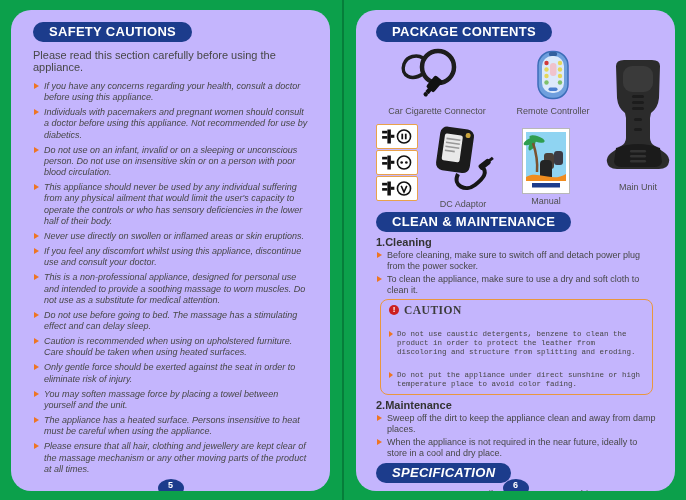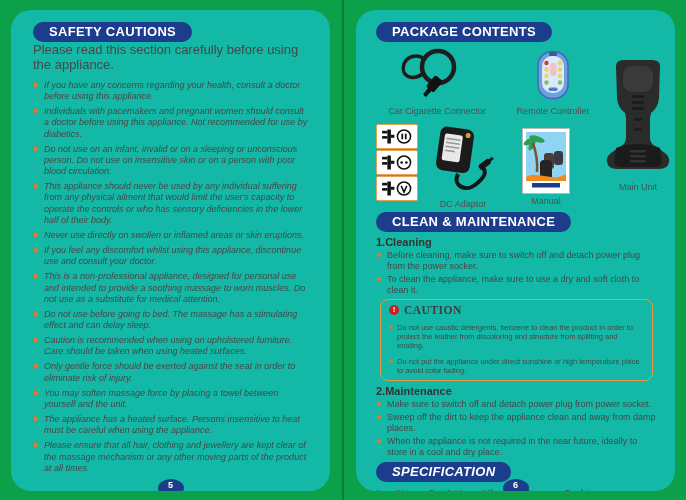--- a/index.html
+++ b/index.html
@@ -8,34 +8,34 @@
     font-family:"Liberation Sans", sans-serif;
     background:#0ca04b;
     position:relative;
     overflow:hidden;
   }
   .spread { position:absolute; inset:0; background:#0ca04b; }
   .spine { position:absolute; left:342px; top:0; width:2px; height:500px; background:#067e3a; }
 
   .page {
     position:absolute; top:10px; width:319px; height:481px;
-    background:#14b8a6; border-radius:20px; overflow:hidden;
+    background:#c4b5fd; border-radius:20px; overflow:hidden;
     box-sizing:border-box;
   }
   .page.left  { left:11px;  padding:12px 20px 0 22px; }
   .page.right { left:356px; padding:12px 18px 8px 20px; }
 
   .pill {
     display:inline-block;
     background:#1c3c8c; color:#fff;
     font-weight:bold; font-size:13px; letter-spacing:.3px;
     padding:3px 16px 4px 16px; border-radius:14px;
     line-height:1;
   }
-  .intro { font-size:13px; color:#474747; }
+  .intro { font-size:11px; color:#474747; margin-top:7px; }
 
   .bullets { margin-top:8px;font-style:italic; }
   .bullet { display:flex; margin-bottom:4px; font-size:9px; line-height:1.24; color:#474747; }
   .bullet .tri {
     flex:0 0 auto; width:0; height:0; margin:2px 5px 0 1px;
     border-left:5px solid #ee7522;
     border-top:3.5px solid transparent;
     border-bottom:3.5px solid transparent;
   }
   .bullet .txt { flex:1 1 auto; }
@@ -72,21 +72,21 @@
   }
   .caution-head { display:flex; align-items:center; gap:5px; }
   .caution-title {
     font-family:"Liberation Serif", serif; font-weight:bold;
     font-size:11.5px; color:#3c3c3c; letter-spacing:.5px;
   }
   .excl {
     width:10px; height:10px; border-radius:50%; background:#cc1f1f;
     color:#fff; font-size:8px; font-weight:bold; text-align:center; line-height:10px;
   }
-  .cb { display:flex; margin-top:7px; font-size:7.5px; line-height:1.2; color:#474747; }
+  .cb { display:flex; margin-top:14px; font-size:7.5px; line-height:1.2; color:#474747;font-family:Liberation Mono, monospace; }
   .cb .tri {
     flex:0 0 auto; width:0; height:0; margin:1.5px 4px 0 0;
     border-left:4px solid #ee7522;
     border-top:3px solid transparent;
     border-bottom:3px solid transparent;
   }
 
   .spec-lines { margin-top:5px; font-size:9.5px; line-height:1.18; color:#474747; }
   .spec-lines div { margin-bottom:1px; }
 
@@ -313,24 +313,20 @@
         </div>
       <div class="cb">
           <span class="tri"></span>
           <span>Do not put the appliance under direct sunshine or high temperature place to avoid color fading.</span>
         </div>
     </div>
 
     <div class="sec-title">2.Maintenance</div>
     <div class="rb">
         <span class="tri"></span>
-        <span>Make sure to switch off and detach power plug from power socket.</span>
-      </div>
-    <div class="rb">
-        <span class="tri"></span>
         <span>Sweep off the dirt to keep the appliance clean and away from damp places.</span>
       </div>
     <div class="rb">
         <span class="tri"></span>
         <span>When the appliance is not required in the near future, ideally to store in a cool and dry place.</span>
       </div>
 
     
     <div class="mt4"><span class="pill">SPECIFICATION</span></div>
     <div class="spec-lines">

